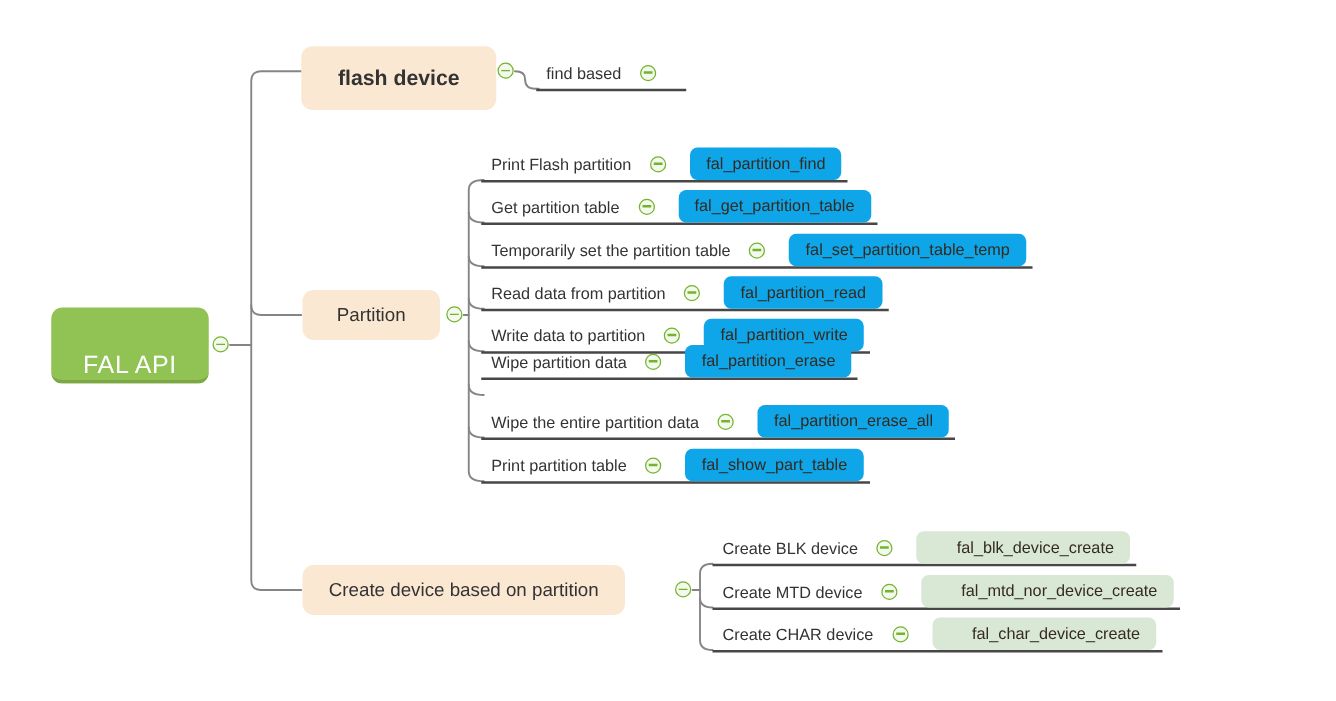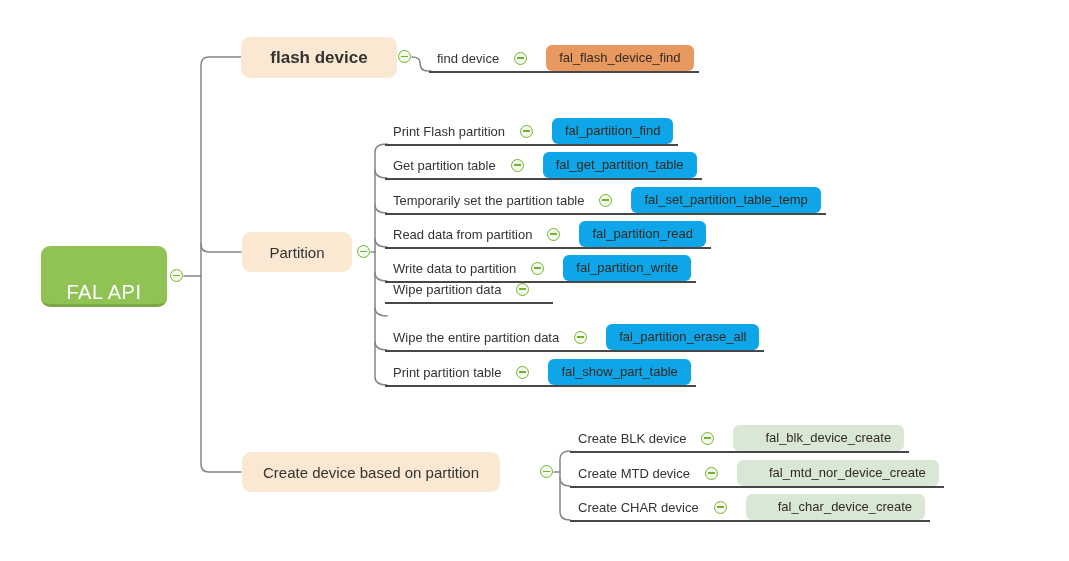--- a/index.html
+++ b/index.html
@@ -8,21 +8,21 @@
   #canvas{position:absolute;inset:0;width:1069px;height:561px;}
   #wires{position:absolute;left:0;top:0;}
 
   .root-box{position:absolute;left:41px;top:246px;width:126px;height:61px;
     background:#90C353;border-bottom:3px solid #7BA844;border-radius:9px;
     box-sizing:border-box;display:flex;align-items:flex-end;justify-content:center;
     color:#ffffff;font-size:20px;letter-spacing:.5px;}
 
   .branch-box{position:absolute;background:#FBE8D2;border-radius:9px;
     display:flex;align-items:center;justify-content:center;color:#333;white-space:nowrap;}
-  .branch-flash{left:241px;top:37px;width:156px;height:41px;font-size:17px;font-weight:600;}
+  .branch-flash{left:241px;top:37px;width:156px;height:51px;font-size:17px;font-weight:600;}
   .branch-partition{left:242px;top:232px;width:110px;height:40px;font-size:15px;}
   .branch-create{left:242px;top:452px;width:258px;height:40px;font-size:15px;}
 
   .leaf-row{position:absolute;display:flex;align-items:center;height:26px;
     border-bottom:2px solid #474747;padding:0 5px 0 8px;white-space:nowrap;}
   .leaf-label{font-size:13px;color:#333;margin-right:15px;}
   .api-box{height:26px;line-height:26px;border-radius:6px;padding:0 13px;
     font-size:13px;color:#332a20;}
   .pink{background:#0ea5e9;}
   .orange{background:#E8995F;}
@@ -71,25 +71,24 @@
     </span>
 
   <div class="branch-box branch-flash">
     <span>flash device</span>
   </div>
   <span class="minus-icon minus-abs" style="left:398px;top:50px">
     <i class="dash"></i>
     </span>
 
   <div class="leaf-row" style="left:429px;top:45px">
-    <span class="leaf-label">find device</span>
+    <span class="leaf-label">find based</span>
     <span class="minus-icon">
         <i class="dash"></i>
       </span>
-    <span class="api-box orange">fal_flash_device_find</span>
   </div>
 
   <div class="branch-box branch-partition">
     <span>Partition</span>
   </div>
   <span class="minus-icon minus-abs" style="left:357px;top:245px">
     <i class="dash"></i>
     </span>
 
   <div class="leaf-row" style="left:385px;top:118px">
@@ -125,20 +124,21 @@
     <span class="minus-icon">
         <i class="dash"></i>
       </span>
     <span class="api-box pink">fal_partition_write</span>
   </div>
   <div class="leaf-row" style="left:385px;top:276px">
     <span class="leaf-label">Wipe partition data</span>
     <span class="minus-icon">
         <i class="dash"></i>
       </span>
+    <span class="api-box pink">fal_partition_erase</span>
   </div>
   <div class="leaf-row" style="left:385px;top:324px">
     <span class="leaf-label">Wipe the entire partition data</span>
     <span class="minus-icon">
         <i class="dash"></i>
       </span>
     <span class="api-box pink">fal_partition_erase_all</span>
   </div>
   <div class="leaf-row" style="left:385px;top:359px">
     <span class="leaf-label">Print partition table</span>

